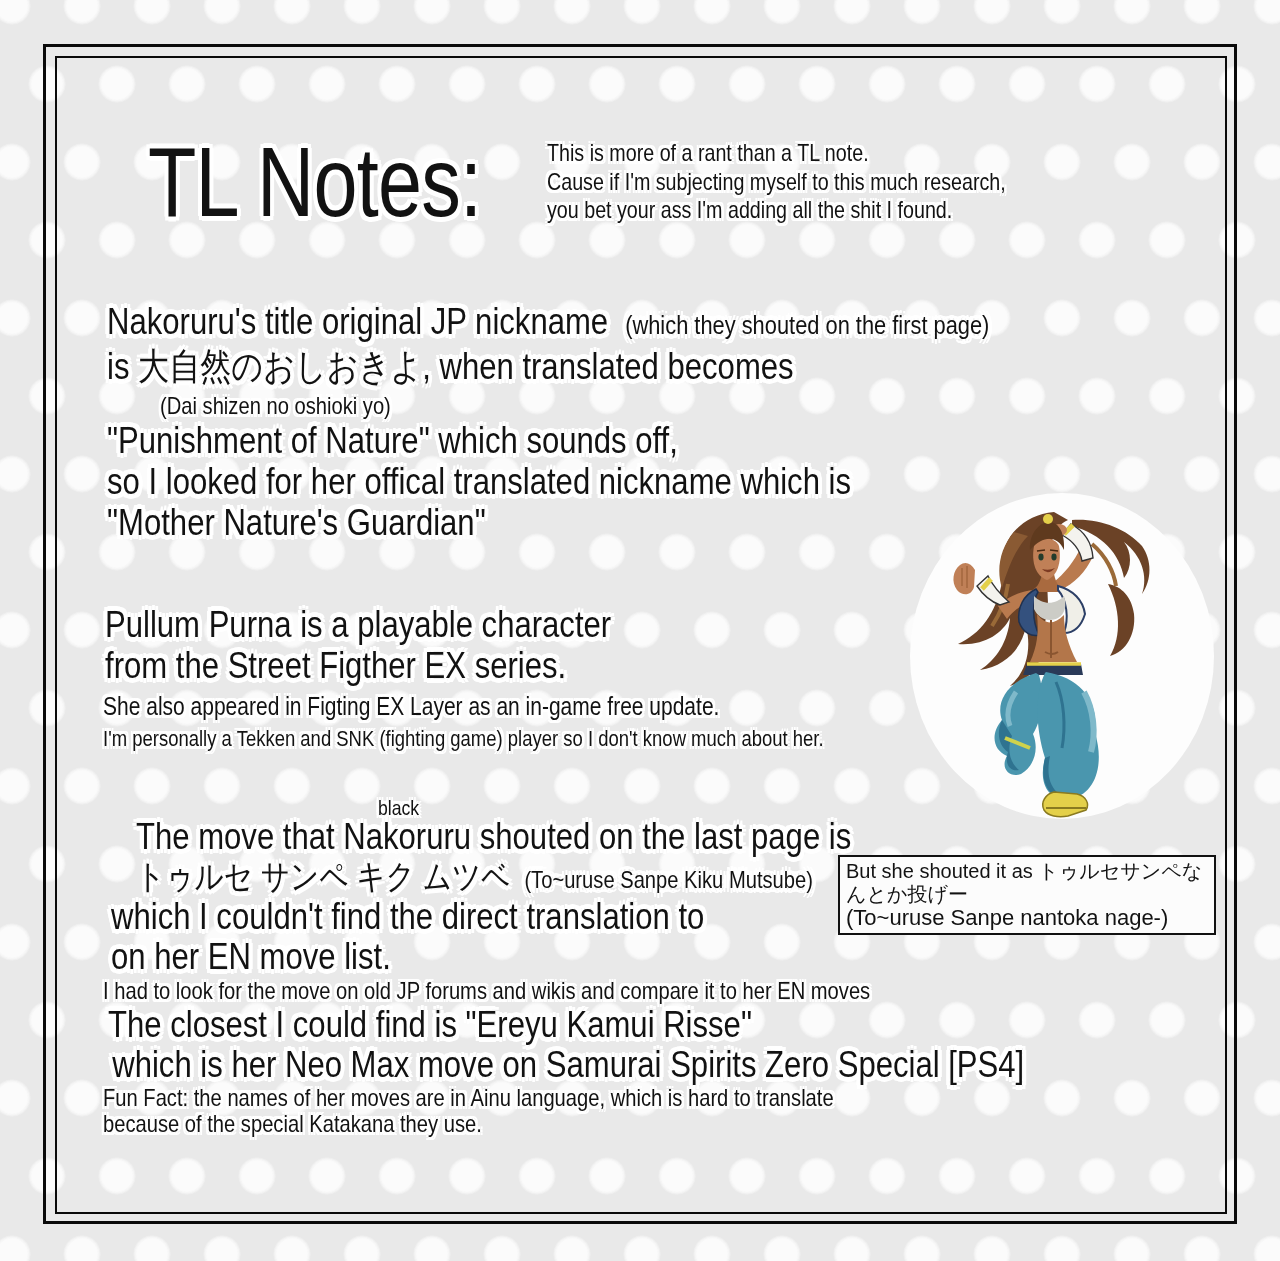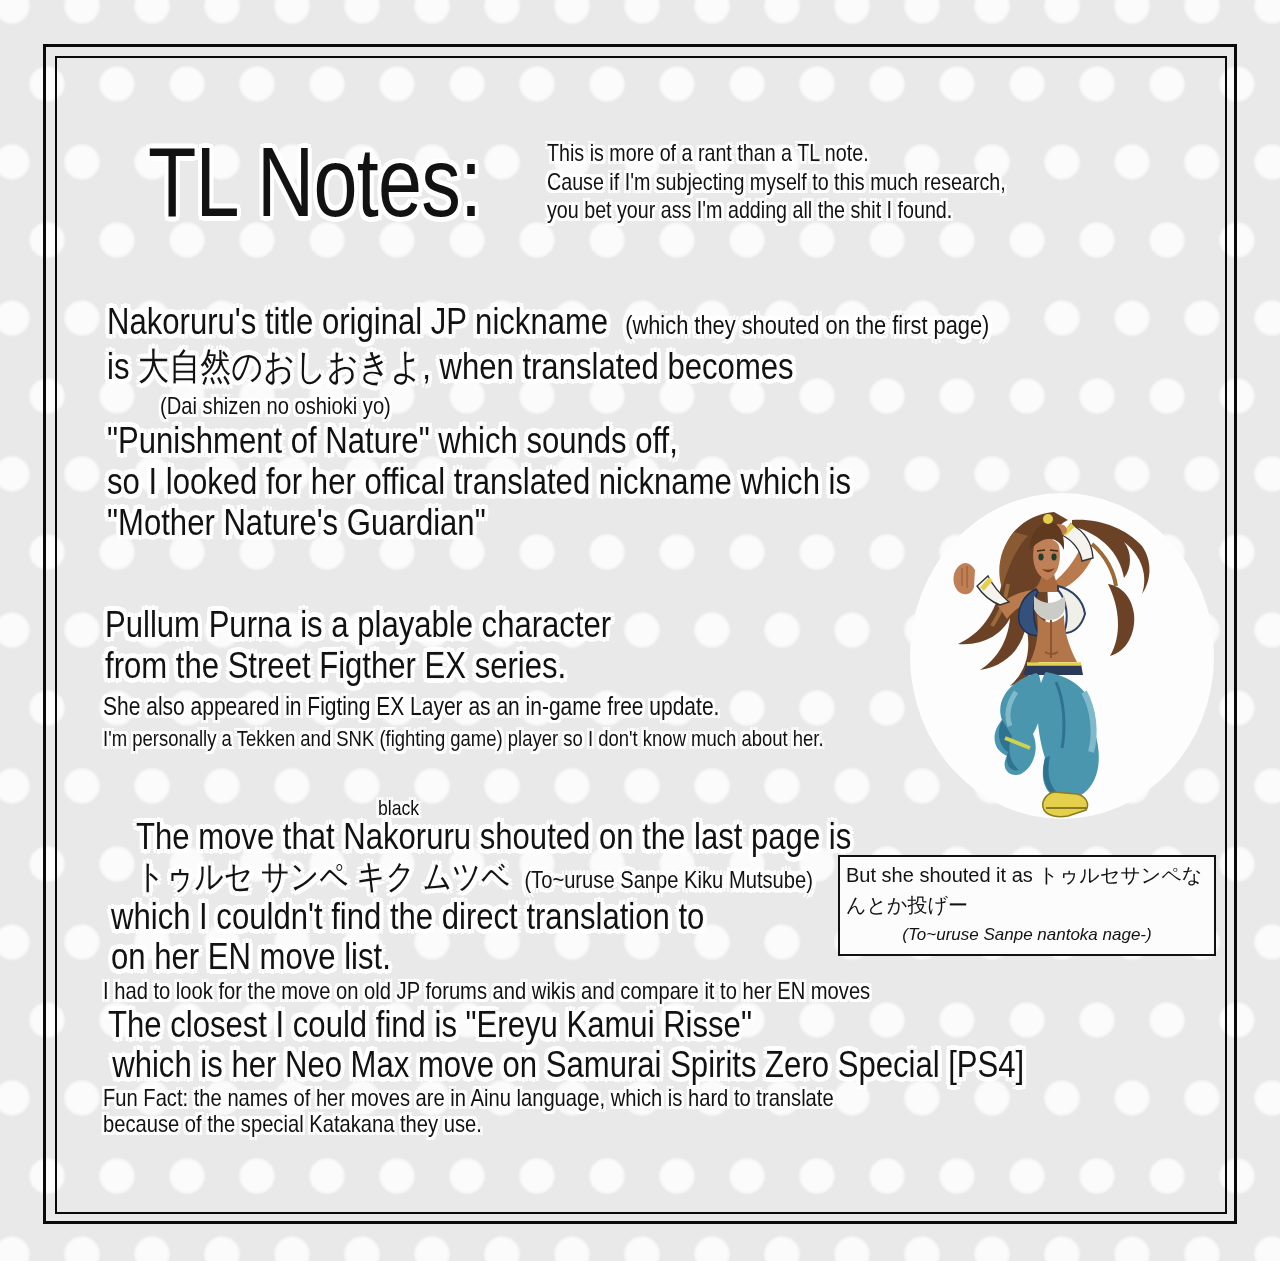--- a/index.html
+++ b/index.html
@@ -33,23 +33,23 @@
   .small25{font-size:25px;}
   .small23{font-size:22px;}
   .small24{font-size:24px;line-height:25.5px;}
   .insert{font-size:21px;}
   .romaji{font-size:24px;}
   .kata{font-size:34px;}
 
   .shout-box{
     position:absolute;left:838px;top:855px;width:362px;
     border:2.5px solid #111;background:#fcfcfc;
-    padding:3px 6px 4px 6px;font-size:20px;line-height:30px;
+    padding:3px 6px 4px 6px;font-size:20px;line-height:23px;
   }
-  .shout-box .l2{text-align:center;font-size:17px;font-style:italic;}
+  .shout-box .l2{text-align:left;font-size:22px;}
 
   .figure-wrap{position:absolute;left:896px;top:486px;width:336px;height:344px;}
 </style>
 </head>
 <body>
 
 <div class="frame outer"></div>
 <div class="frame inner"></div>
 
 <div class="txt title cond halo-lg" style="left:148px;top:132px;">TL Notes:</div>

